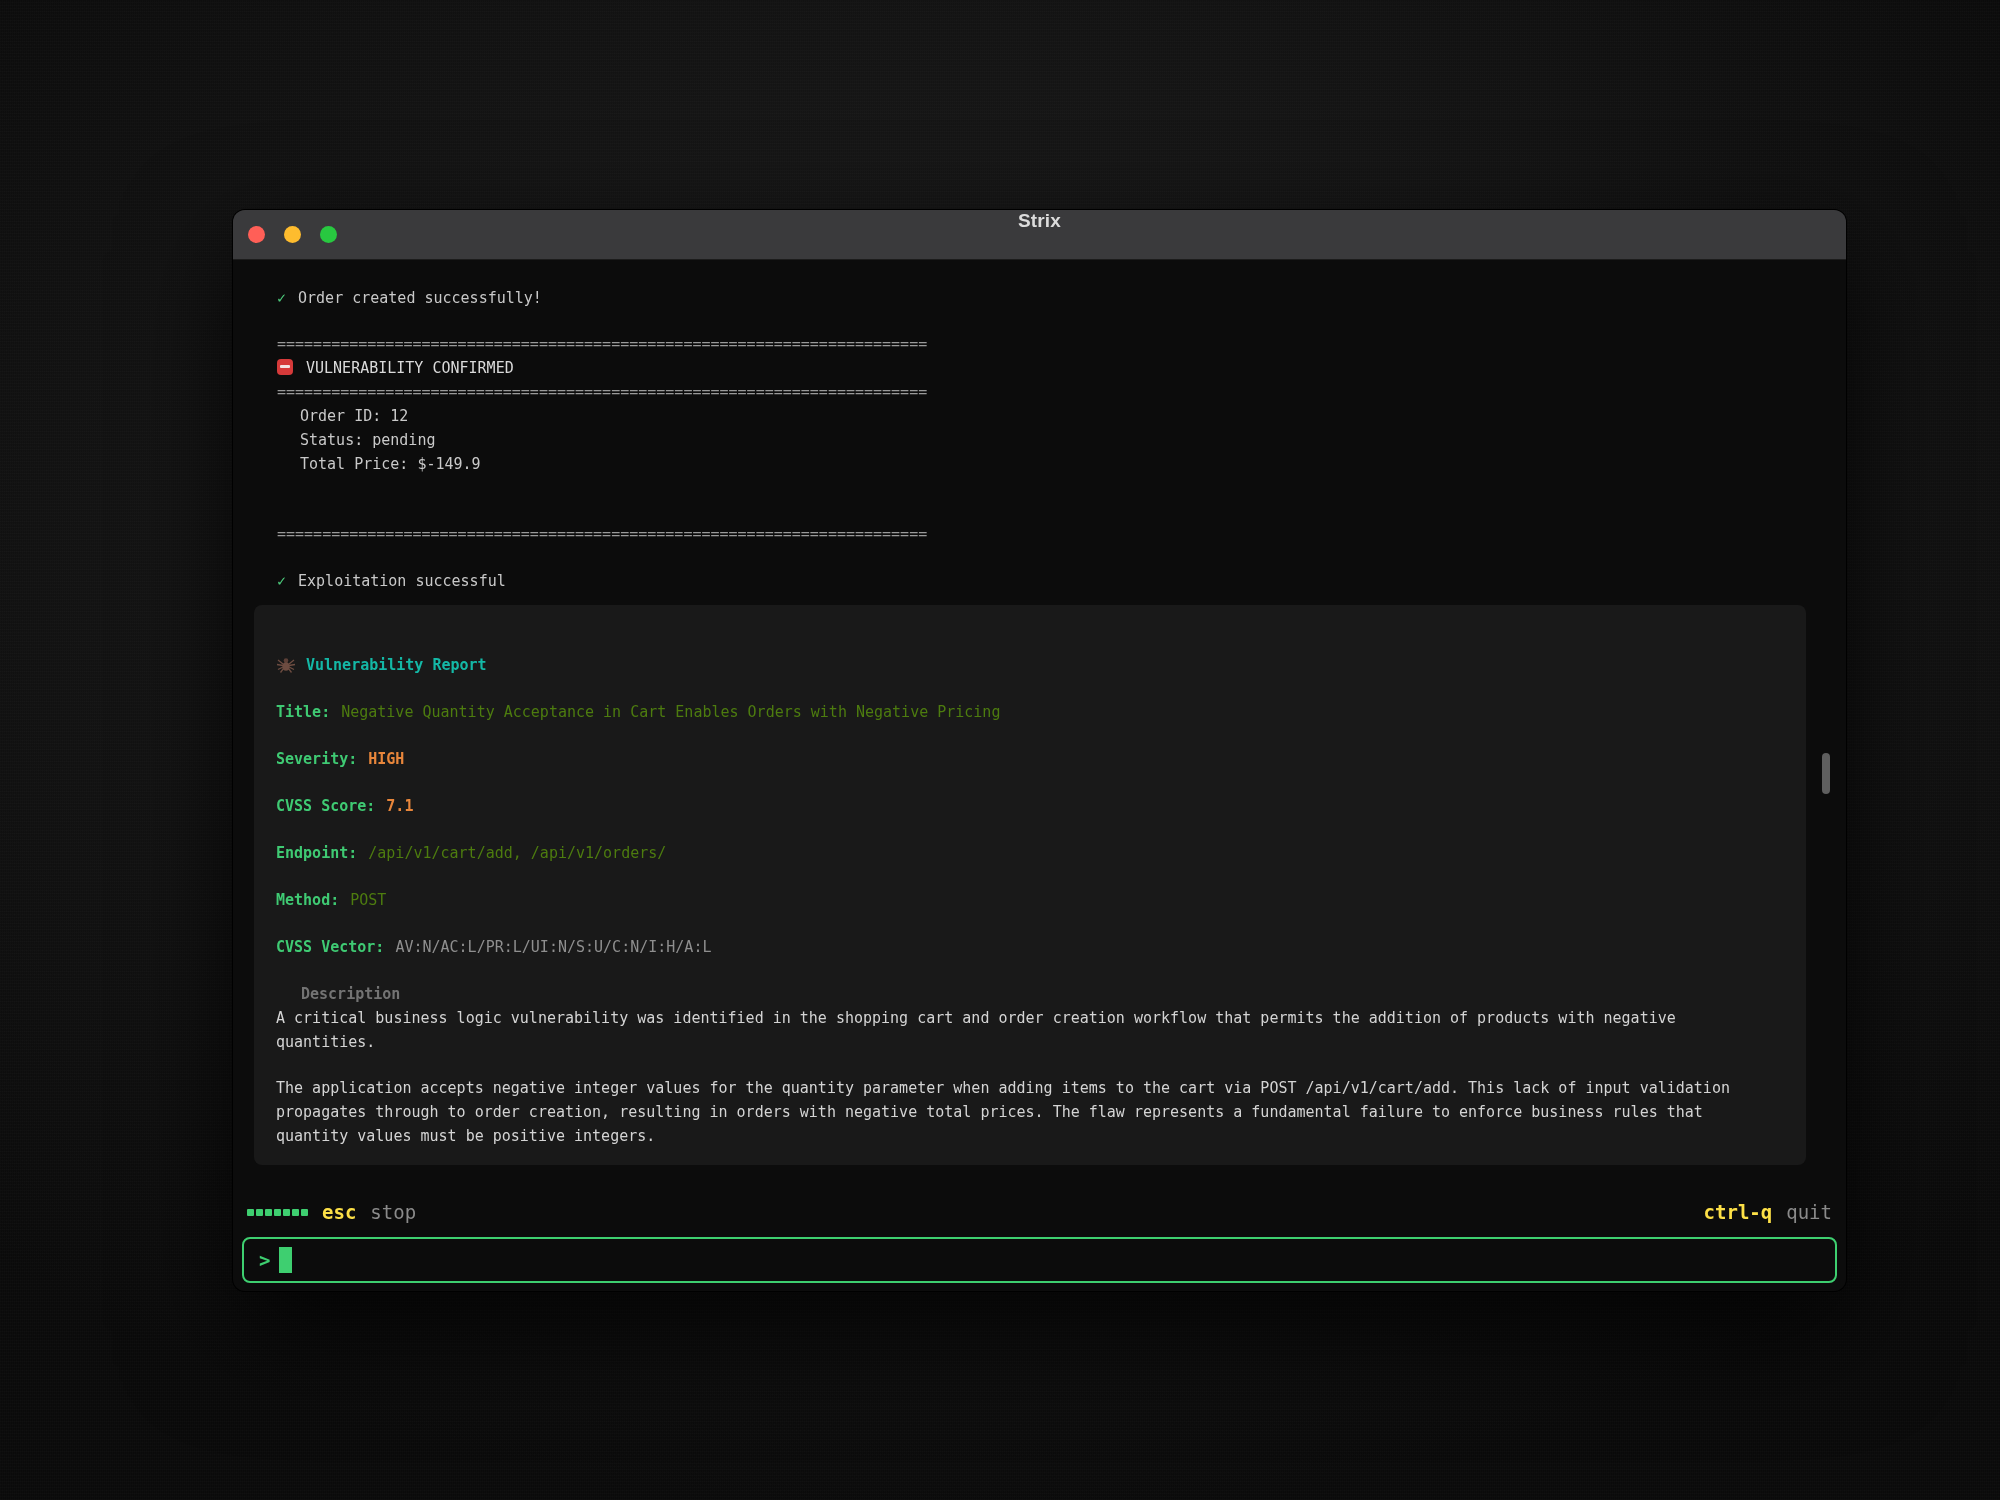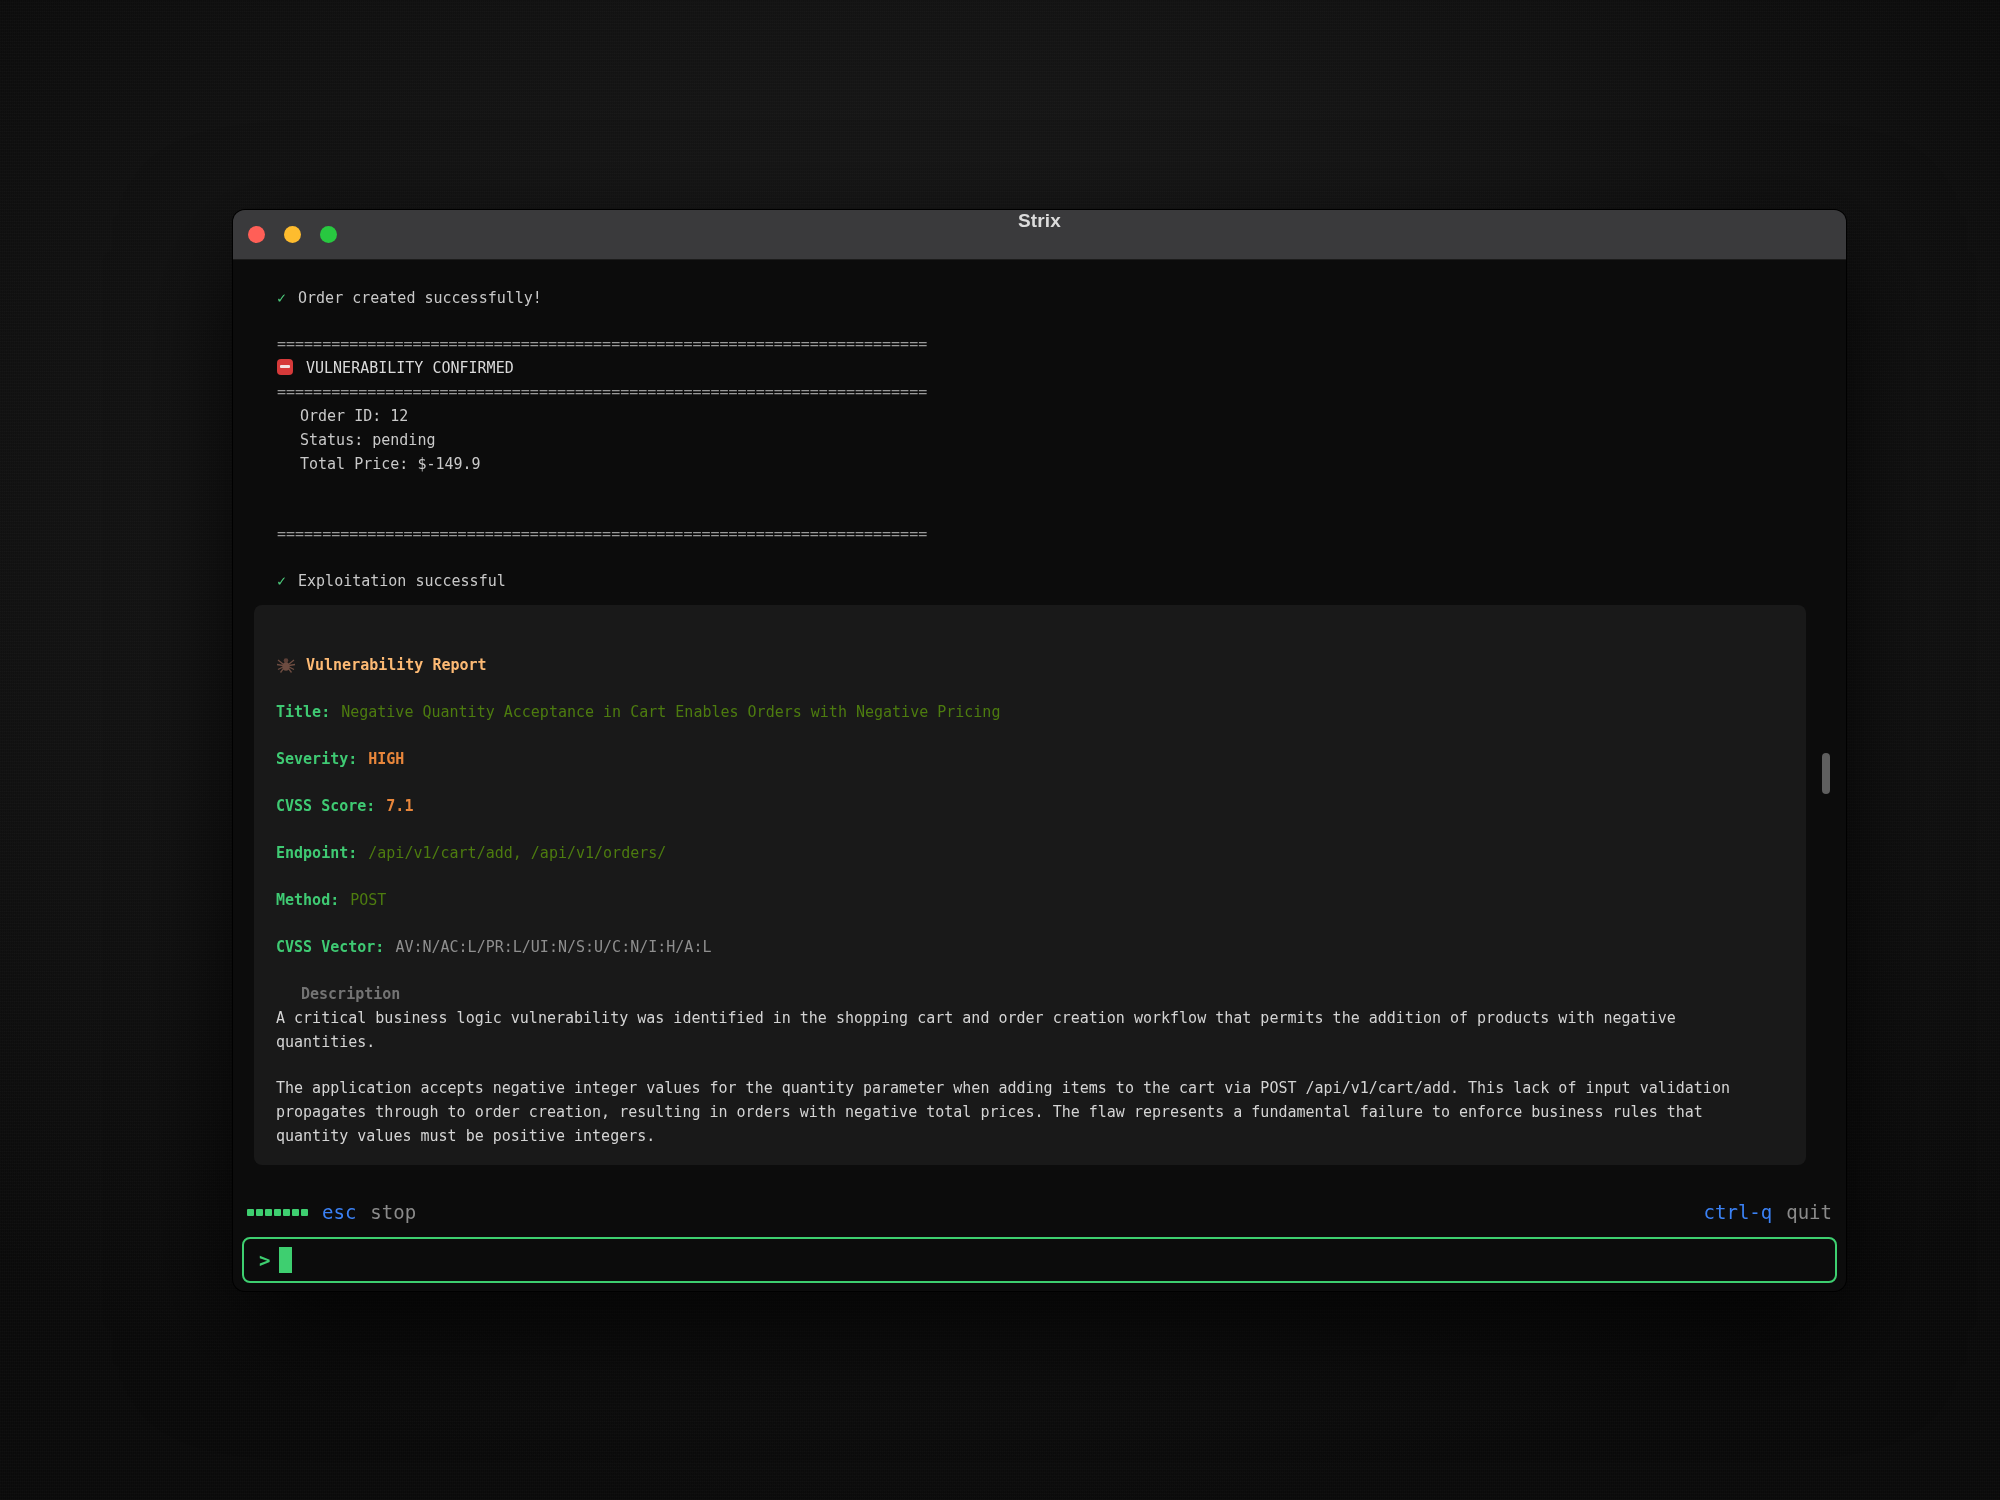--- a/index.html
+++ b/index.html
@@ -53,21 +53,21 @@
   .stop-icon::after {
     content:""; position:absolute; left:3px; right:3px; top:6px; height:3px;
     background:#f3e3e3; border-radius:1px;
   }
 
   .report {
     margin:12px 0 0 21px; width:1552px; height:560px; box-sizing:border-box;
     background:#191919; border-radius:8px; padding:48px 22px 0 22px; overflow:hidden;
   }
   .rline { height:24px; line-height:24px; margin-bottom:23px; }
-  .rheader { color:#fdba74; font-weight:bold; }
+  .rheader { color:#14b8a6; font-weight:bold; }
   .rlabel { color:#3fca73; font-weight:bold; margin-right:11px; }
   .rvalue { color:#4d7c0f; }
   .rorange { color:#e8863b; font-weight:bold; }
   .rgray { color:#8f8f8f; }
   .desc-heading { color:#737373; font-weight:bold; height:24px; line-height:24px;margin-left:25px; }
   .report p { margin:0 0 22px 0; max-width:1460px; line-height:24px; color:#d4d4d4; }
   .spider-svg { vertical-align:-3px; margin-right:10px; }
 
   .scroll-thumb {
     position:absolute; left:1589px; top:543px; width:8px; height:41px;
@@ -75,21 +75,21 @@
   }
 
   .statusbar {
     position:absolute; left:0; right:0; top:988px; height:28px; box-sizing:border-box;
     display:flex; align-items:center; justify-content:space-between; padding:0 14px;
     font-family:"DejaVu Sans Mono","DejaVu Sans",monospace; font-size:19px;
   }
   .sb-group { display:flex; align-items:center; gap:14px; }
   .spinner { display:flex; gap:2px; align-items:center; }
   .spinner span { width:7px; height:7px; background:#3ecf70; border-radius:1px; display:inline-block; }
-  .key { color:#3b82f6; font-weight:normal; }
+  .key { color:#fde047; font-weight:bold; }
   .action { color:#8a8a8a; }
 
   .inputbox {
     position:absolute; left:9px; top:1027px; width:1595px; height:46px; box-sizing:border-box;
     border:2px solid #3ecf70; border-radius:8px;
     display:flex; align-items:center; padding-left:15px;
     font-family:"DejaVu Sans Mono","DejaVu Sans",monospace; font-size:19px;
   }
   .prompt { color:#3ecf70; font-weight:bold; margin-right:9px; }
   .cursor { width:13px; height:26px; background:#3ecf70; display:inline-block; }

